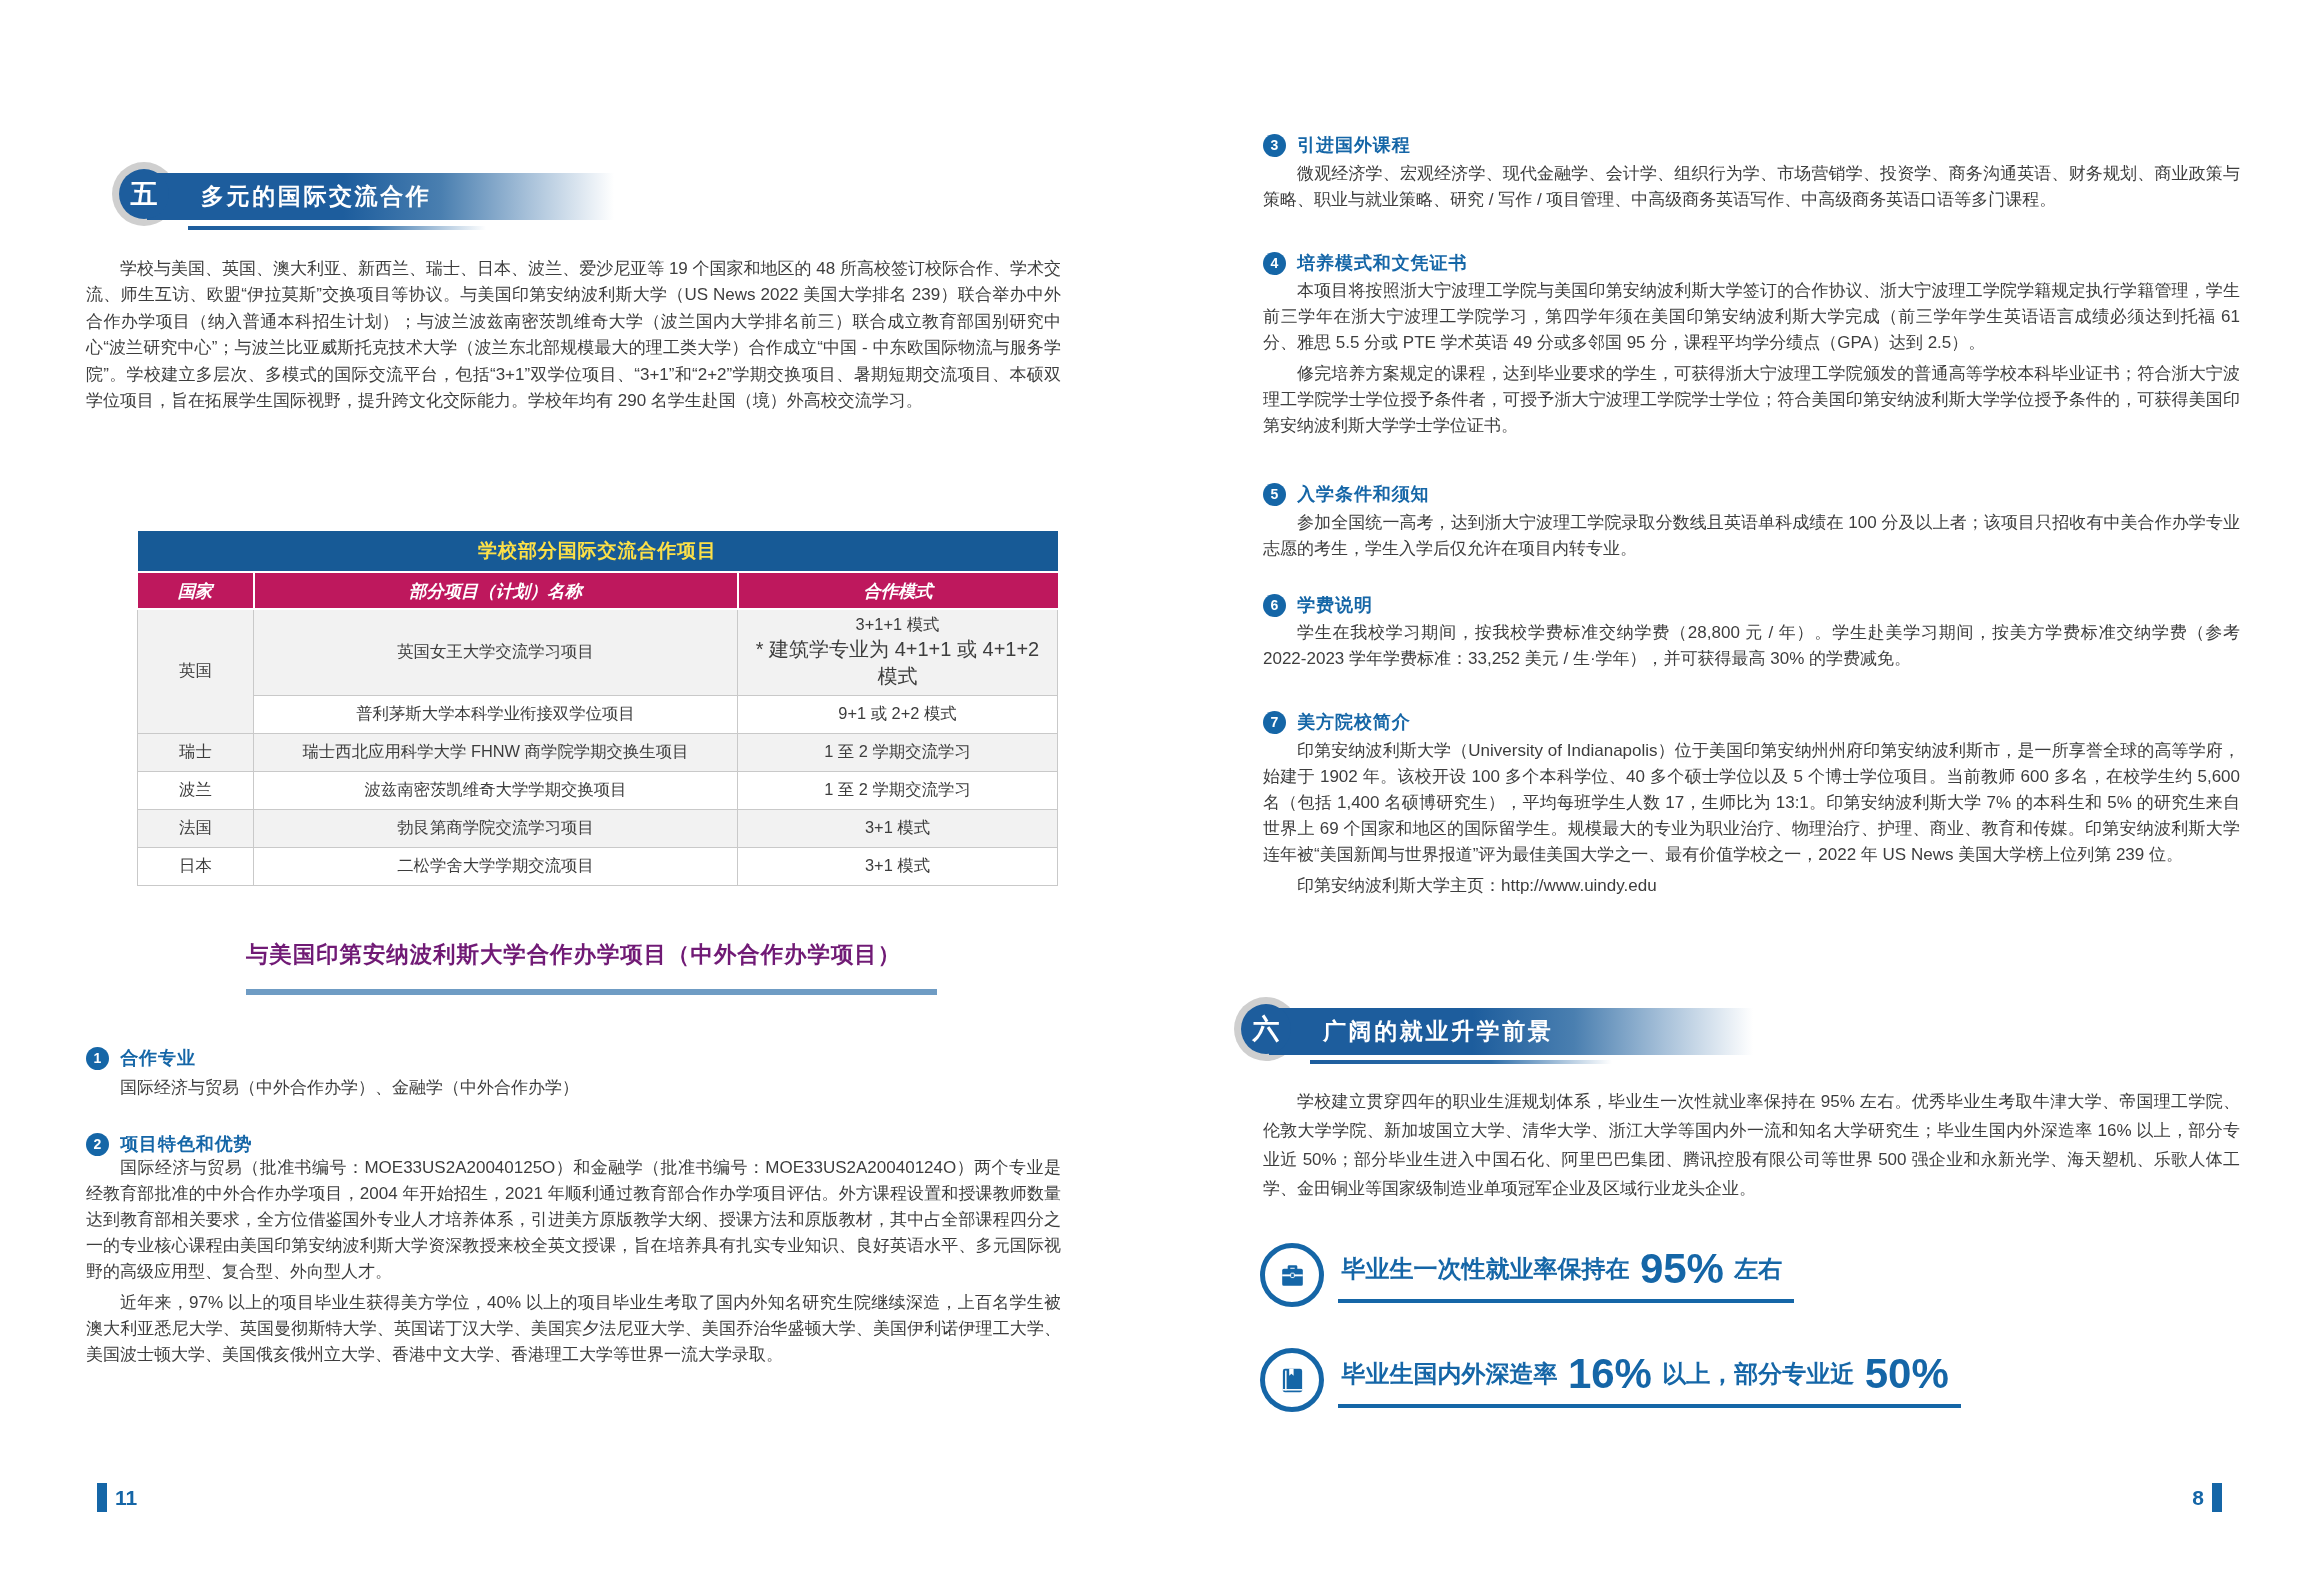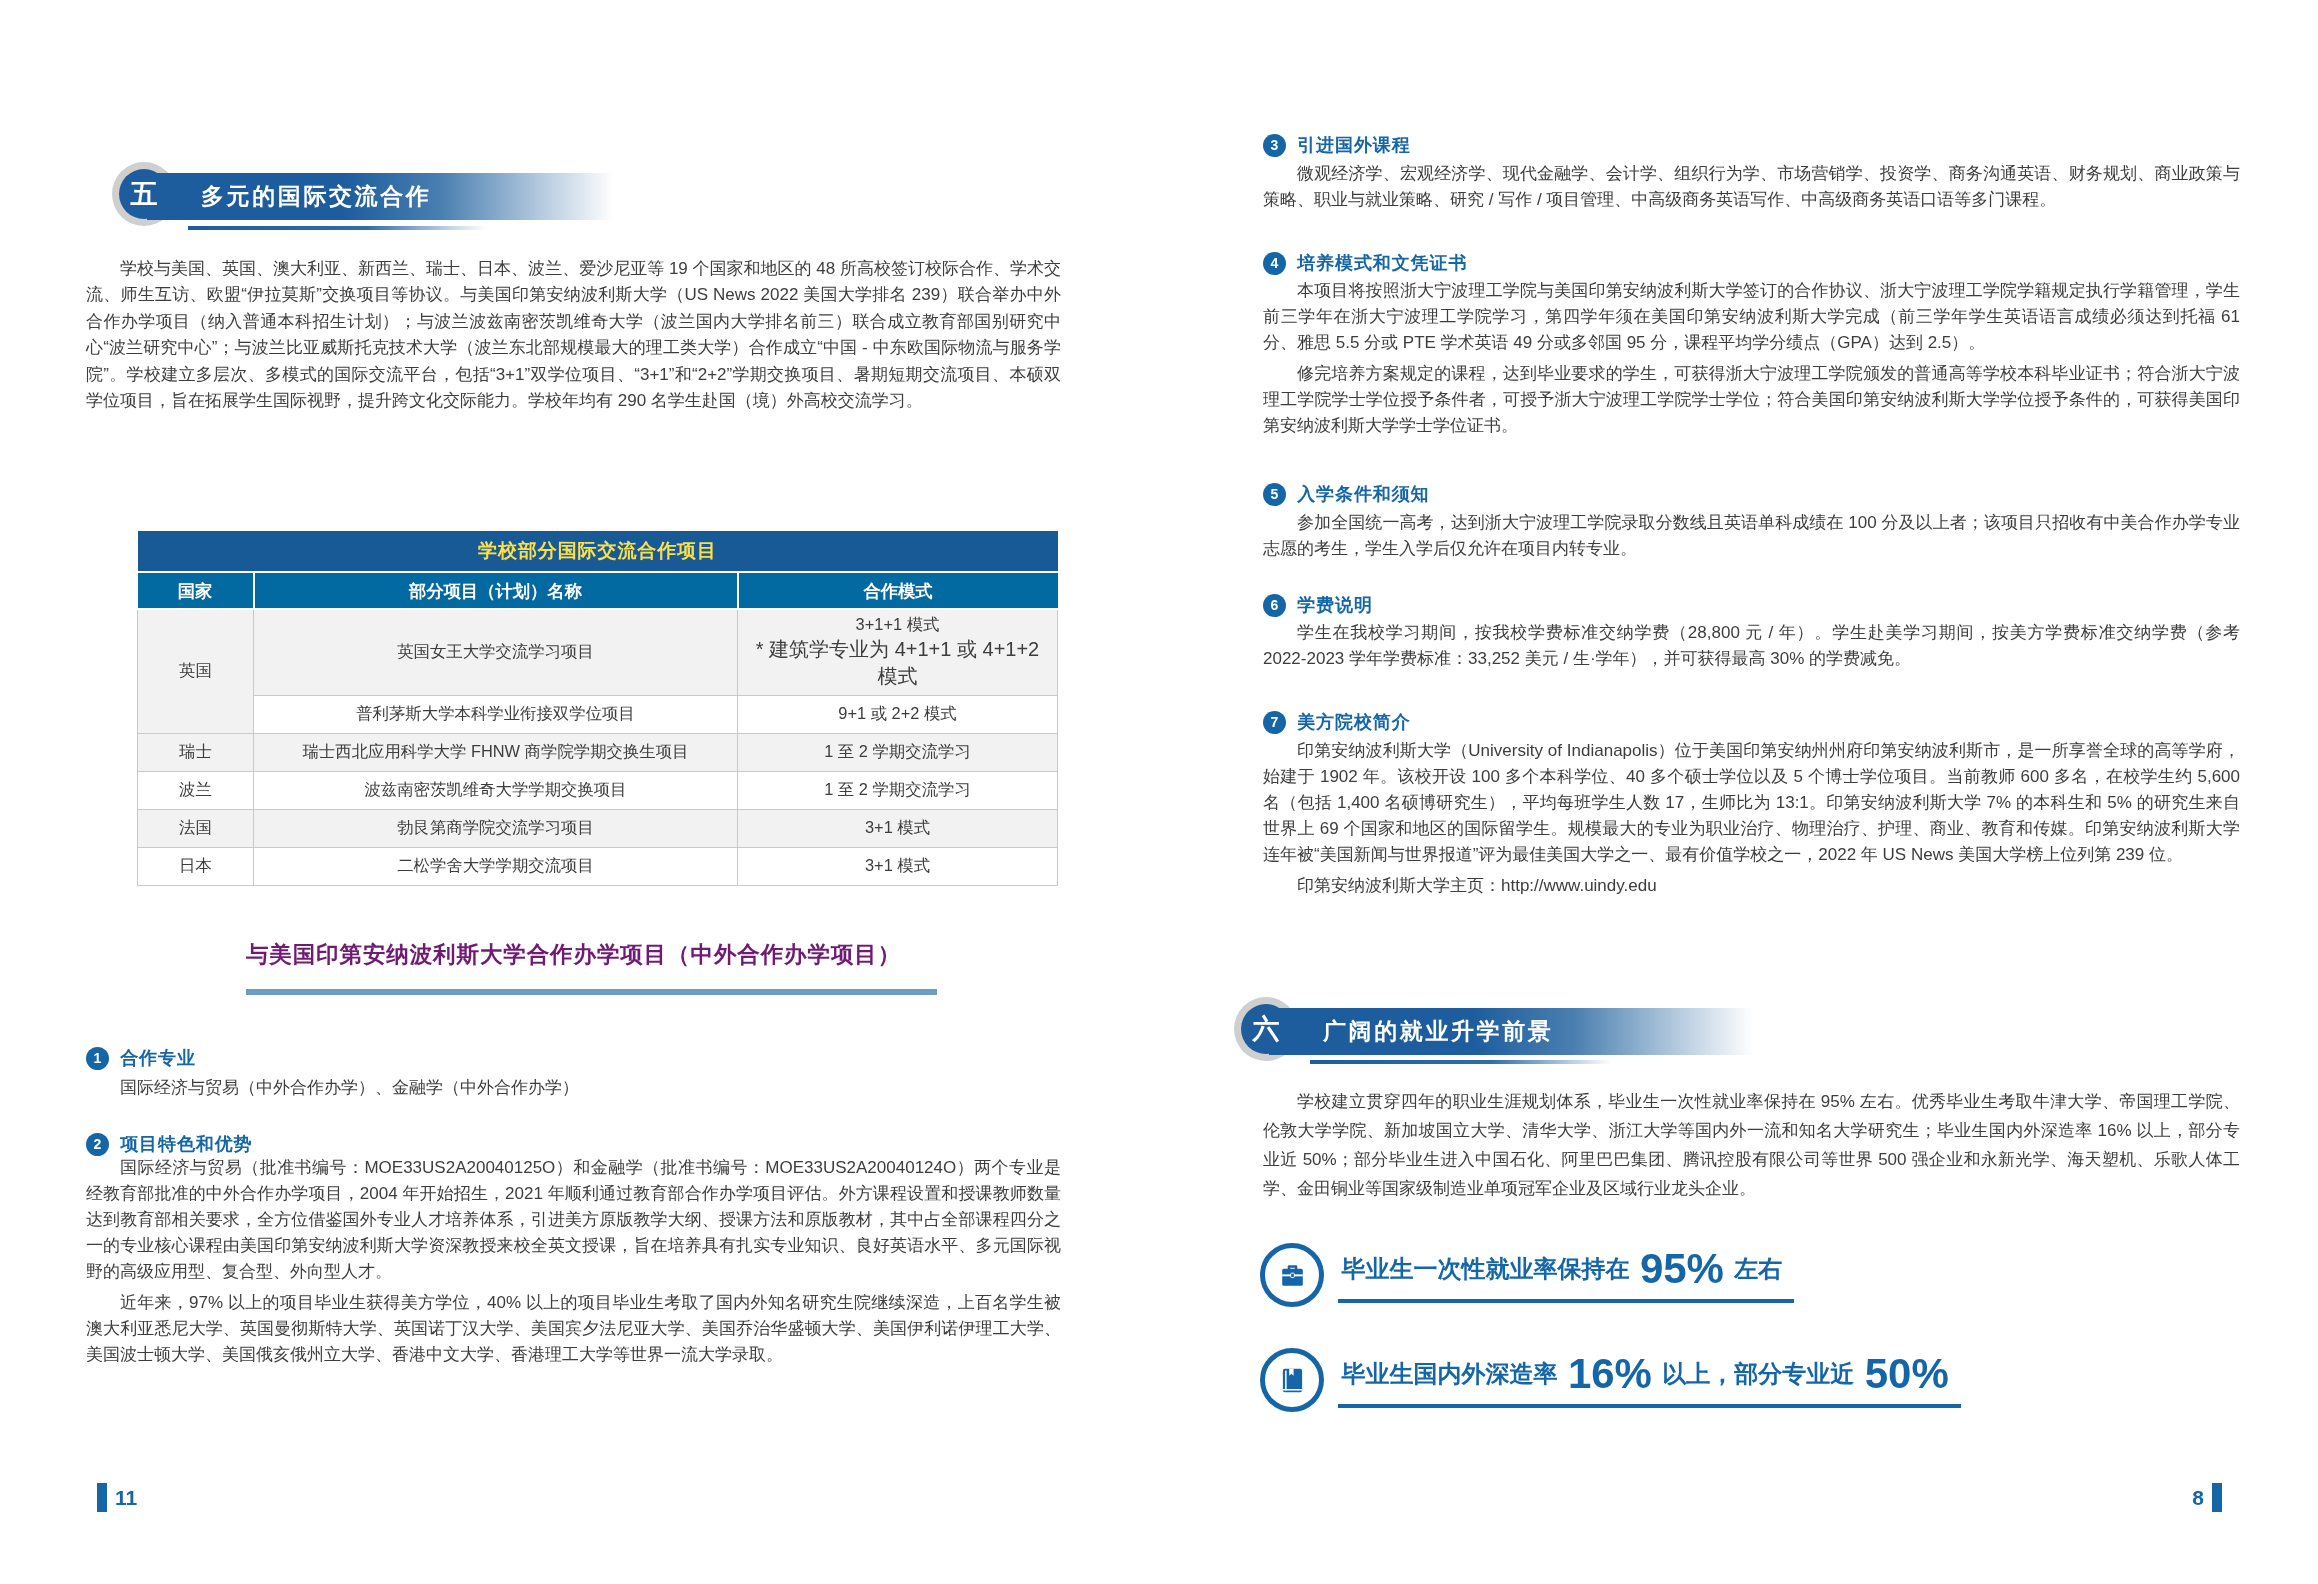--- a/index.html
+++ b/index.html
@@ -21,22 +21,22 @@
   .para p{margin:0;text-indent:2em;}
   .para p + p{margin-top:5.2px;}
   .intro{line-height:26.4px;}
 
   
   .xtable{position:absolute;left:137px;top:531px;}
   table{border-collapse:collapse;width:919px;table-layout:fixed;}
   td{box-sizing:border-box;}
   .t-title td{background:#175a96;color:#fde047;font-weight:bold;font-size:19px;text-align:center;
               height:41px;border-bottom:2.6px solid #fff;letter-spacing:0.9px;}
-  .t-head td{background:#0369a1;color:#fff;font-weight:bold;font-size:17.3px;text-align:center;
-             height:37px;border-left:2.6px solid #fff;border-bottom:2.6px solid #fff;}
+  .t-head td{background:#be185d;color:#fff;font-weight:bold;font-size:17.3px;text-align:center;
+             height:37px;border-left:2.6px solid #fff;border-bottom:2.6px solid #fff;font-style:italic;}
   .t-head td:first-child{border-left:none;}
   .t-body td{border:0.9px solid #c9c9c9;font-size:16.4px;color:#3d3d3d;text-align:center;
              padding:4.3px 8.6px;height:38px;}
   .t-body tr.tall td{height:60px;}
   .shade{background:#f2f2f2;}
   .mode-note{font-size:20px;display:block;}
 
   
   .prog-head{position:absolute;left:86px;width:975px;text-align:center;
              font-size:22.5px;font-weight:bold;color:#701a75;letter-spacing:0.9px;}

